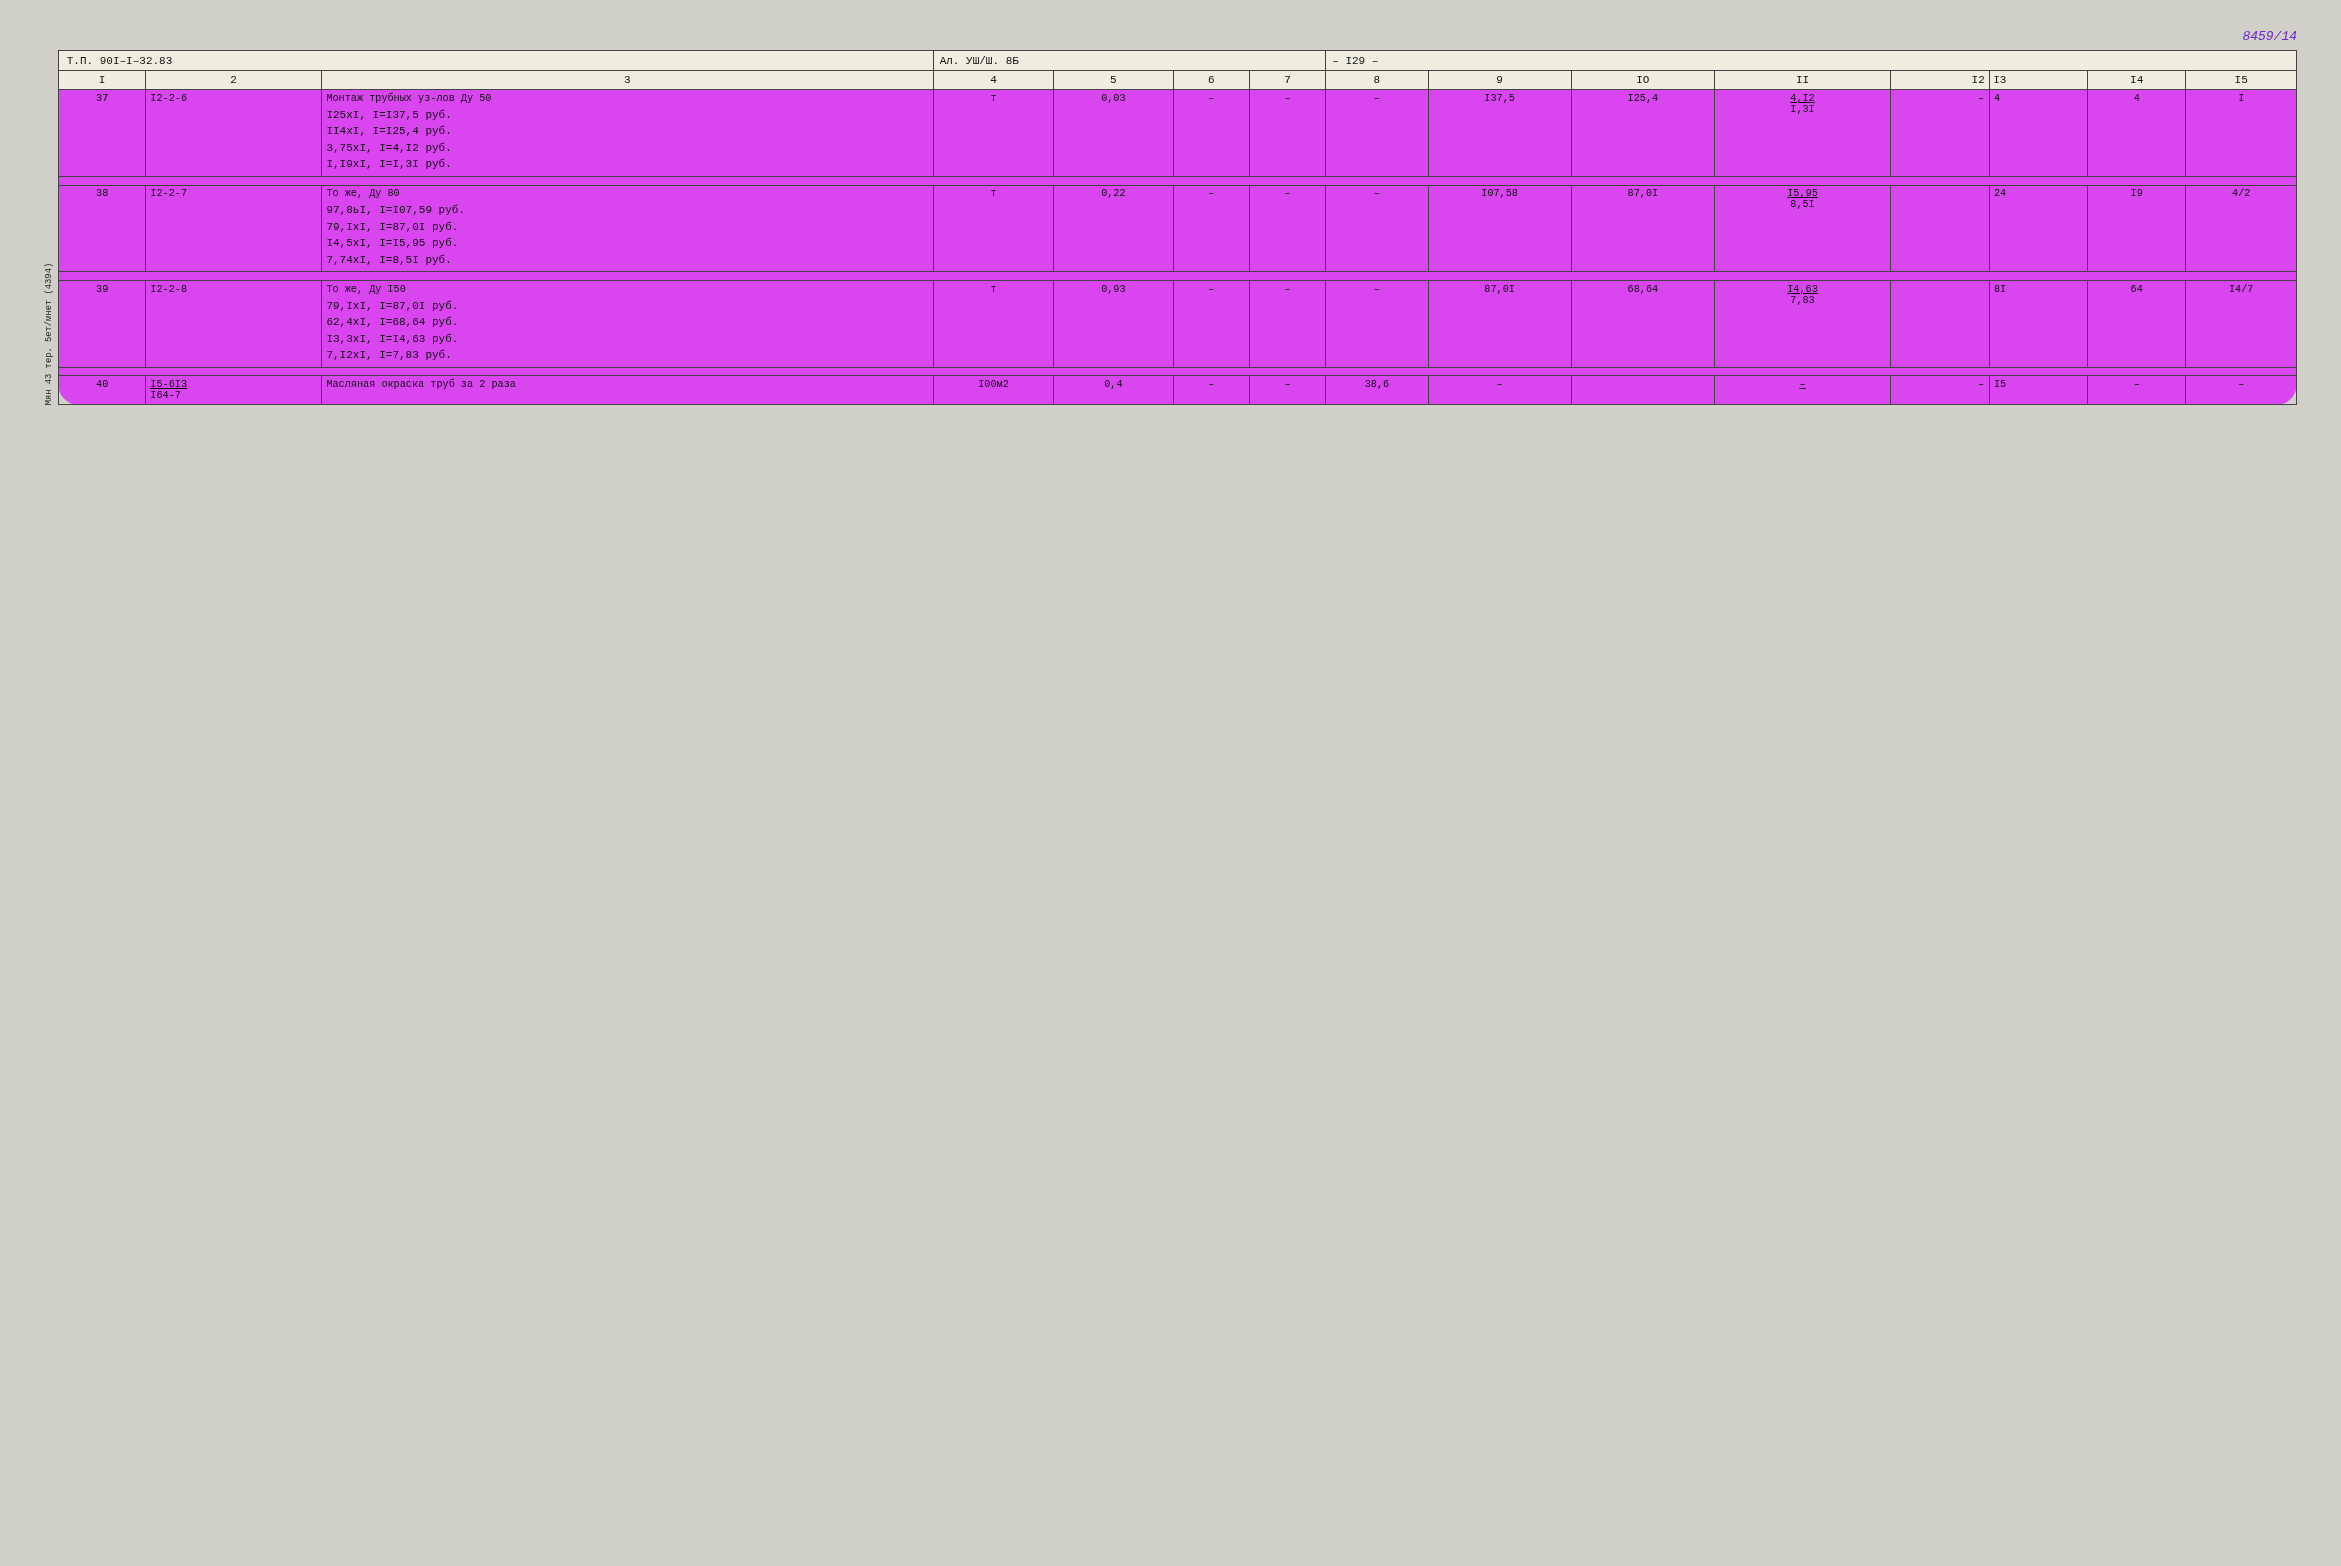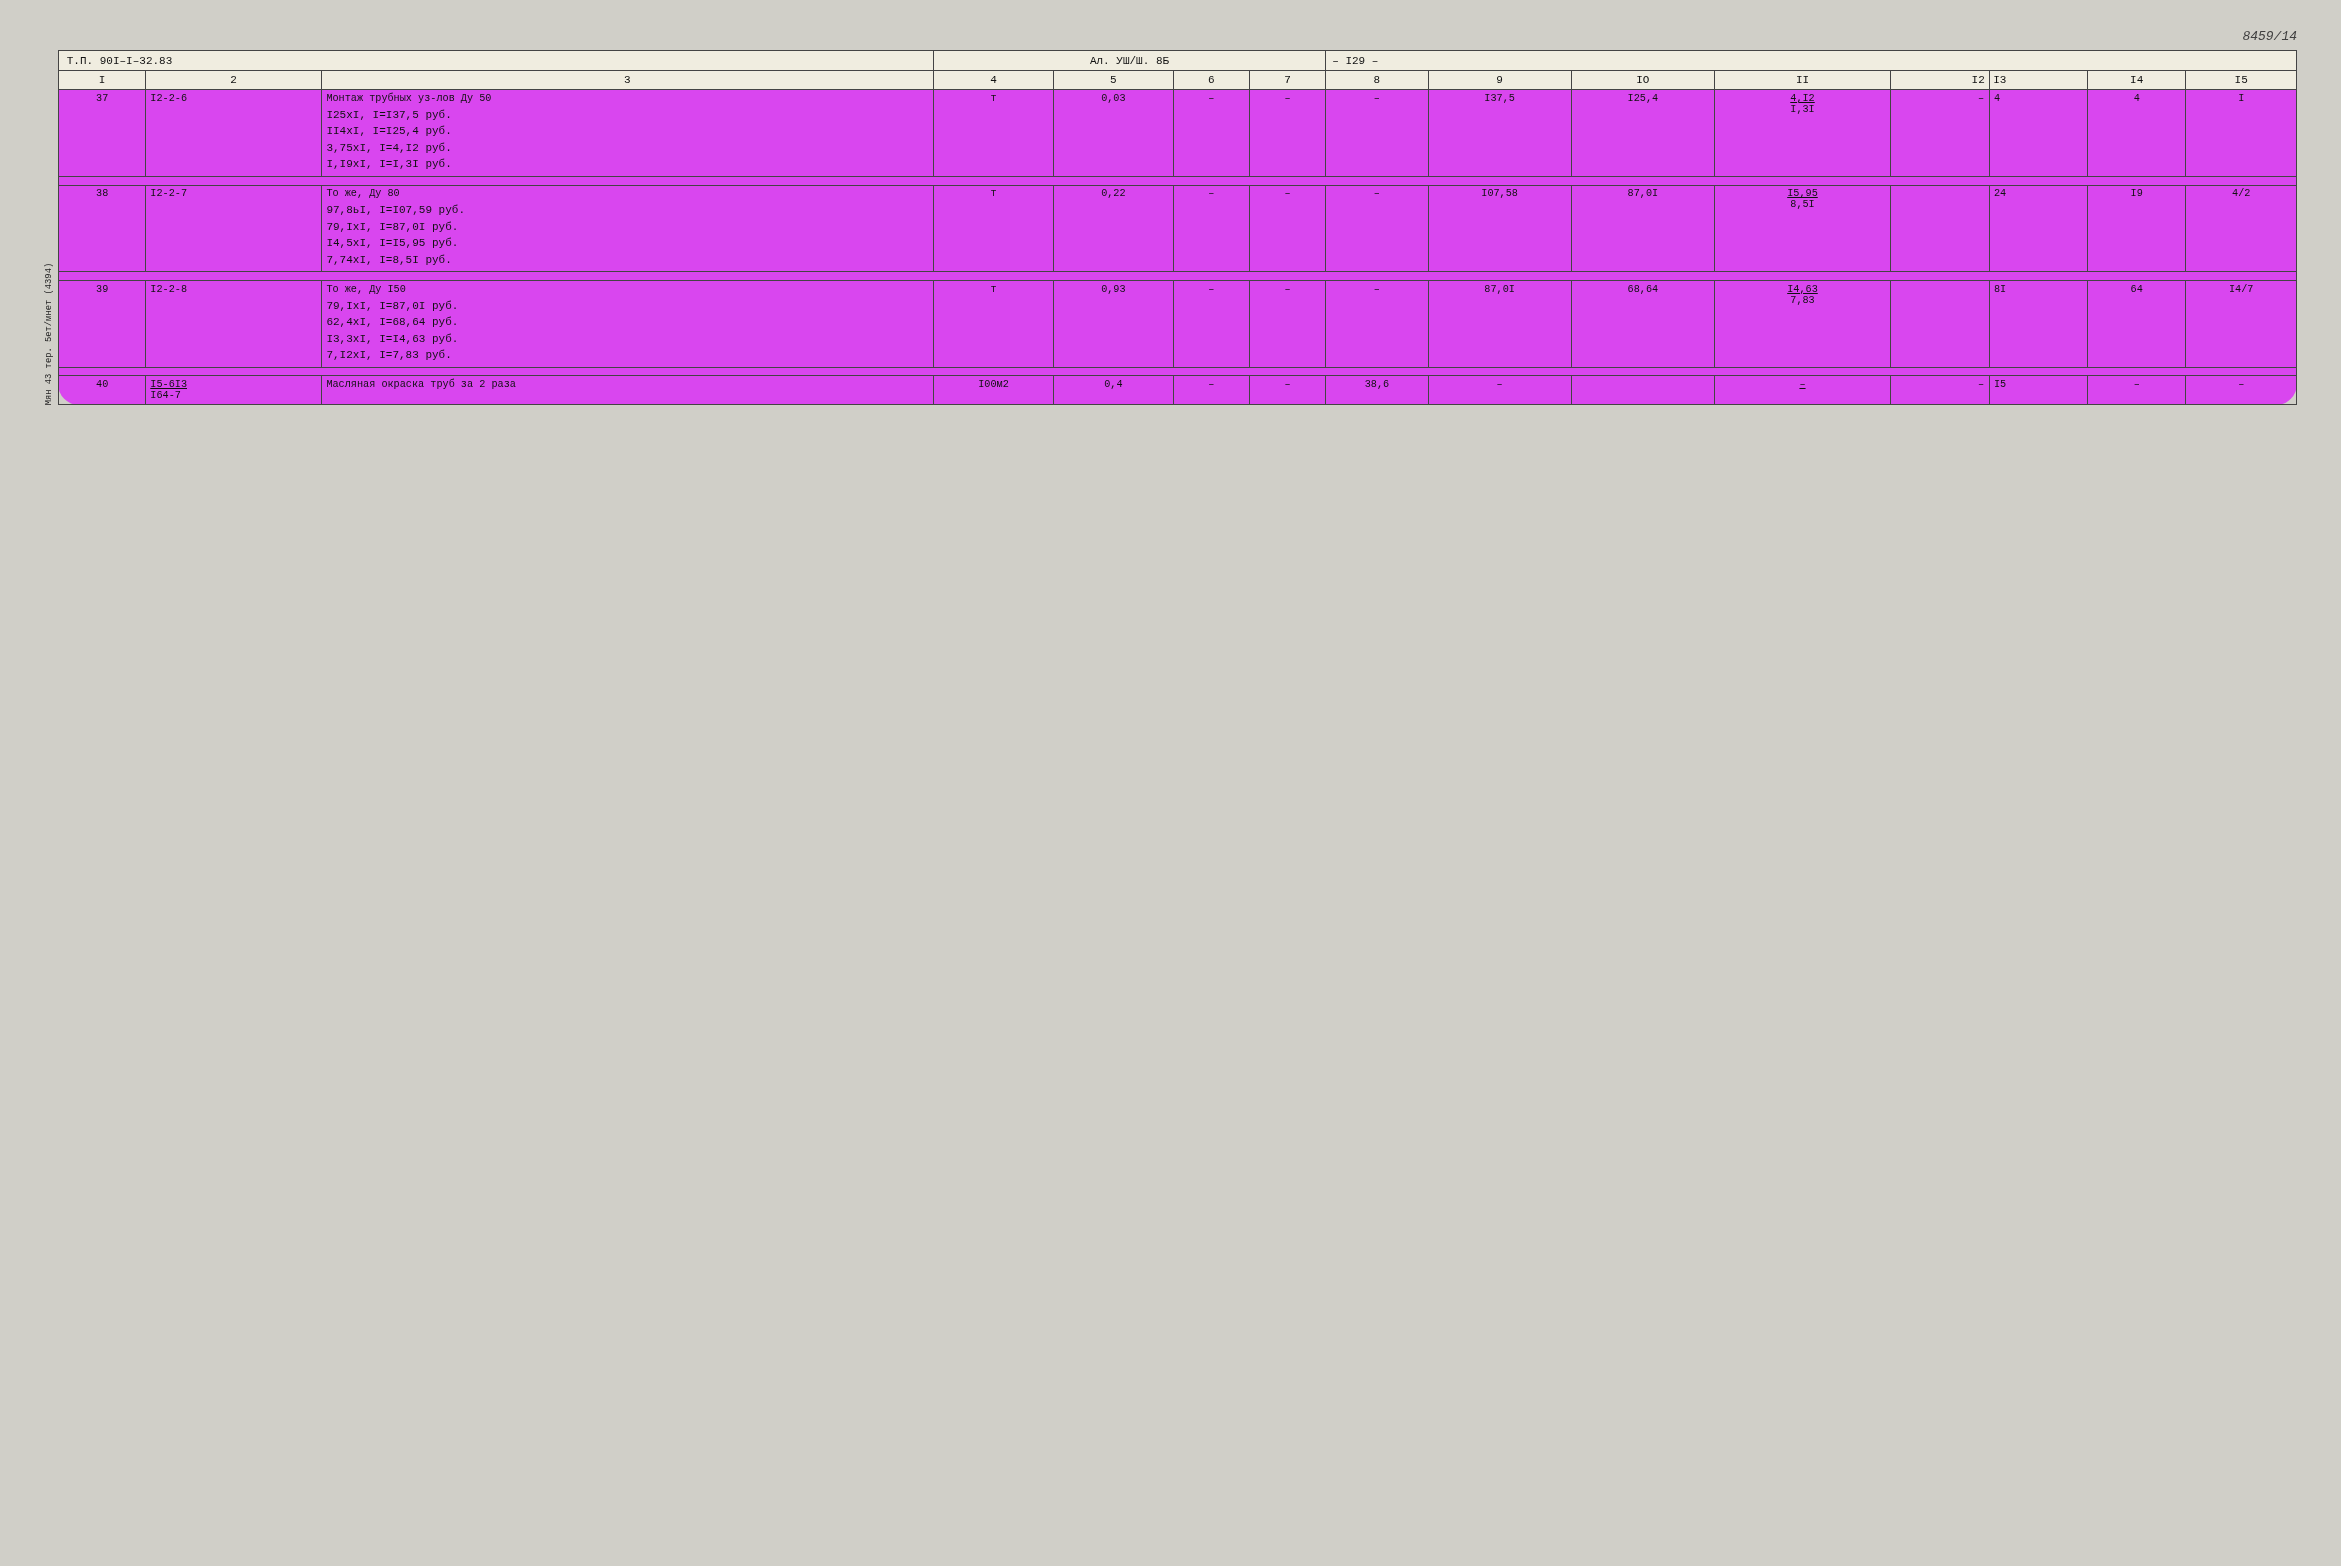--- a/index.html
+++ b/index.html
@@ -8,21 +8,21 @@
       background: #d0cfc8;
       font-family: 'Courier New', Courier, monospace;
       padding: 29px 44px;
       min-height: 100vh;
     }
 
     .page-ref {
       text-align: right;
       font-family: 'Courier New', Courier, monospace;
       font-size: 13px;
-      color: #404040;
+      color: #6d28d9;
       margin-bottom: 5.9px;
       font-style: italic;
     }
 
     .wrapper {
       position: relative;
       display: flex;
       align-items: stretch;
     }
 
@@ -99,21 +99,21 @@
 
 <div class="page-ref">8459/14</div>
 
 <div class="wrapper">
   <div class="side-text">Мян 43 тер. 5ет/мнет (4394)</div>
 
   <table>
     <thead>
       <tr class="header-row">
         <th colspan="3" style="text-align:left; padding-left:7.3px;">Т.П. 90I–I–32.83</th>
-        <th colspan="4" style="text-align:center;margin-top:14px;">Ал. УШ/Ш. 8Б</th>
+        <th colspan="4" style="text-align:left;margin-top:14px;">Ал. УШ/Ш. 8Б</th>
         <th colspan="8" style="text-align:left;">– I29 –</th>
       </tr>
       <tr class="col-header-row">
         <th class="col1">I</th>
         <th class="col2">2</th>
         <th class="col3">3</th>
         <th class="col4">4</th>
         <th class="col5">5</th>
         <th class="col6">6</th>
         <th class="col7">7</th>

